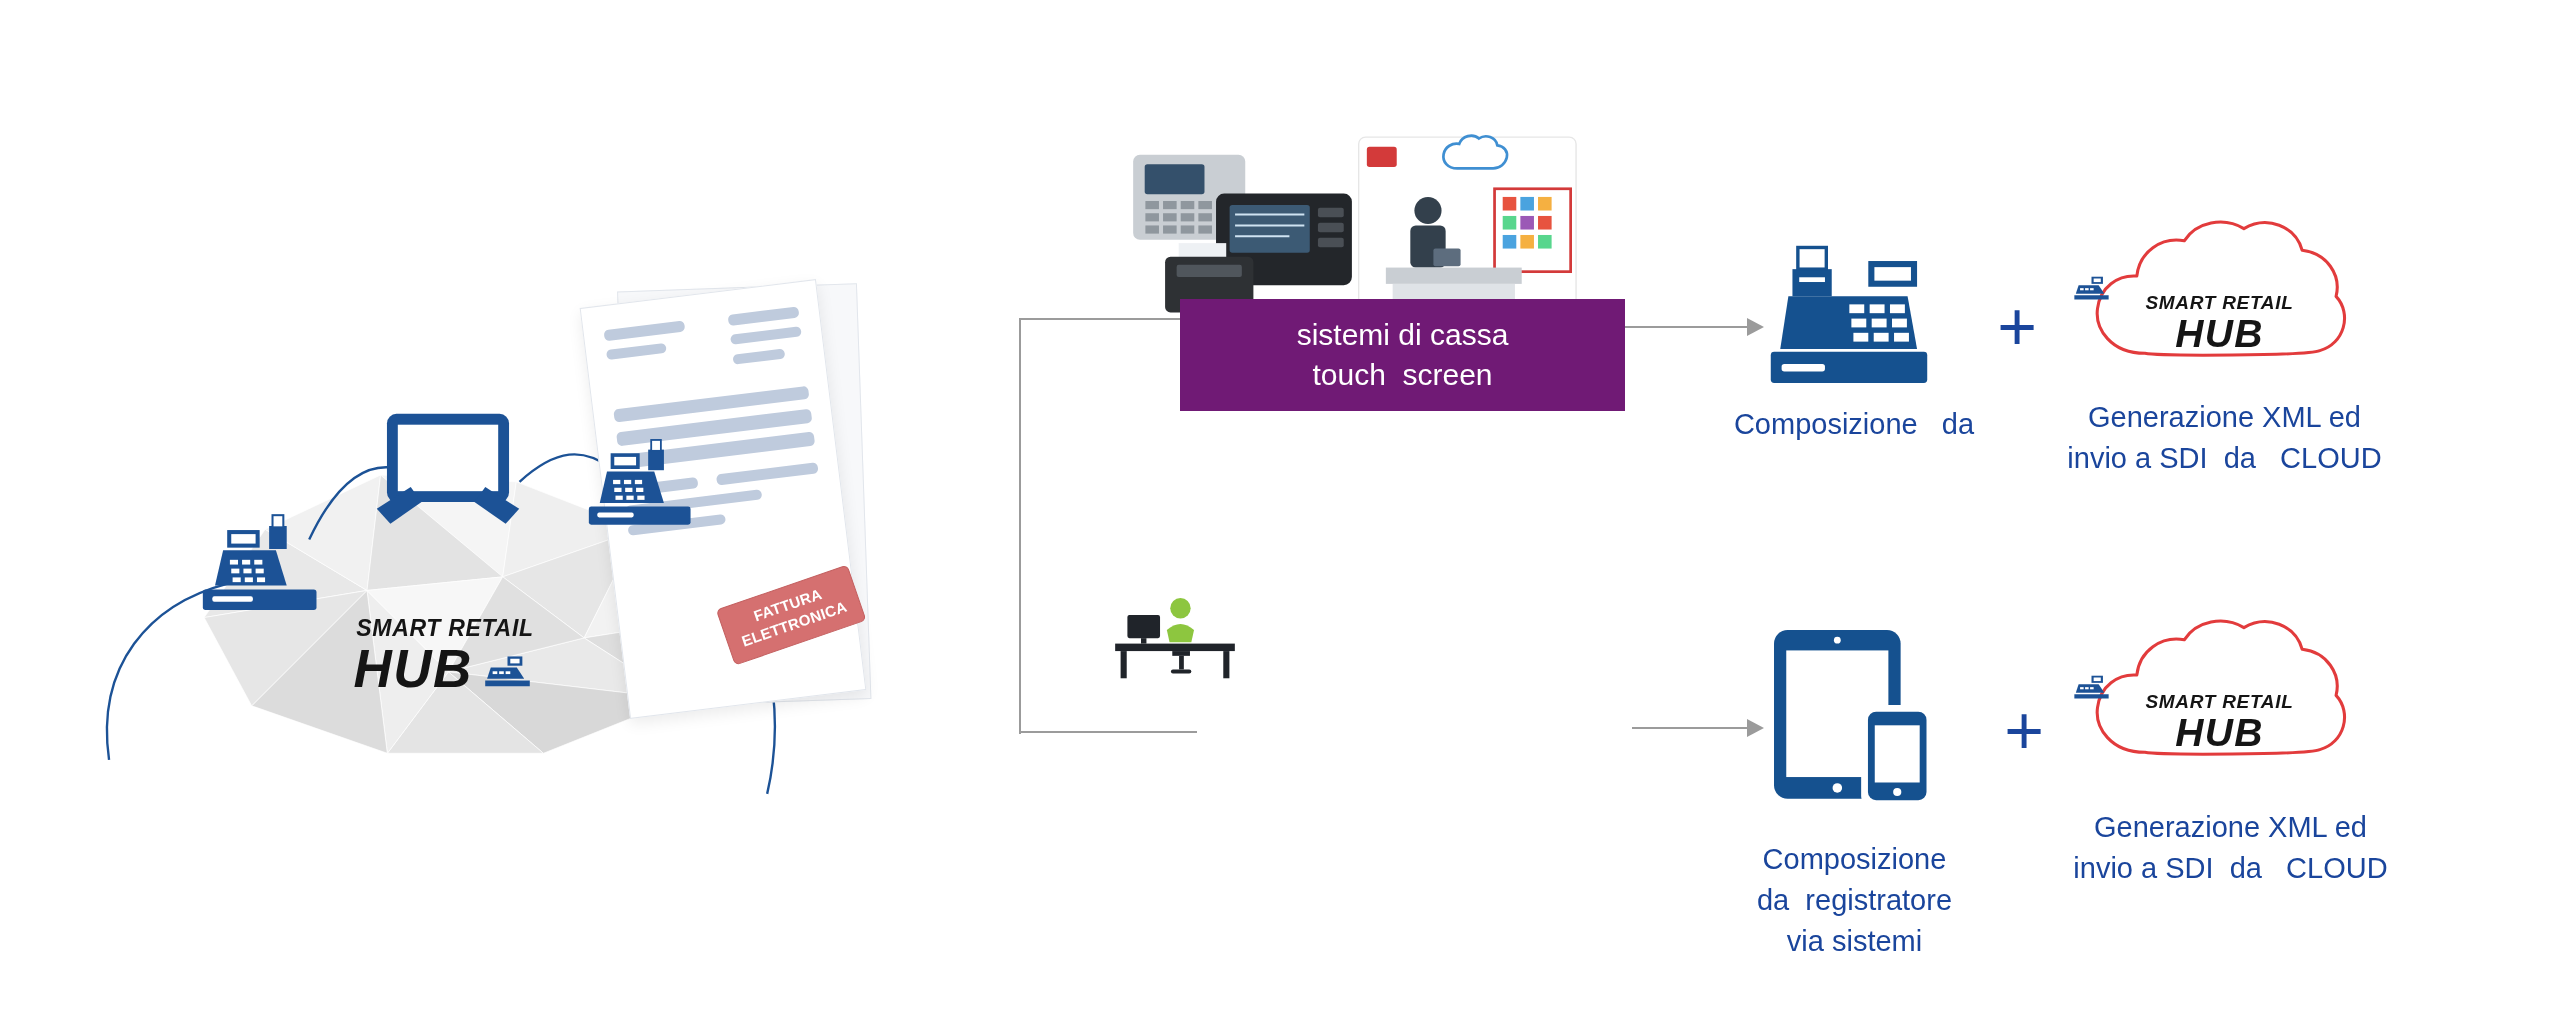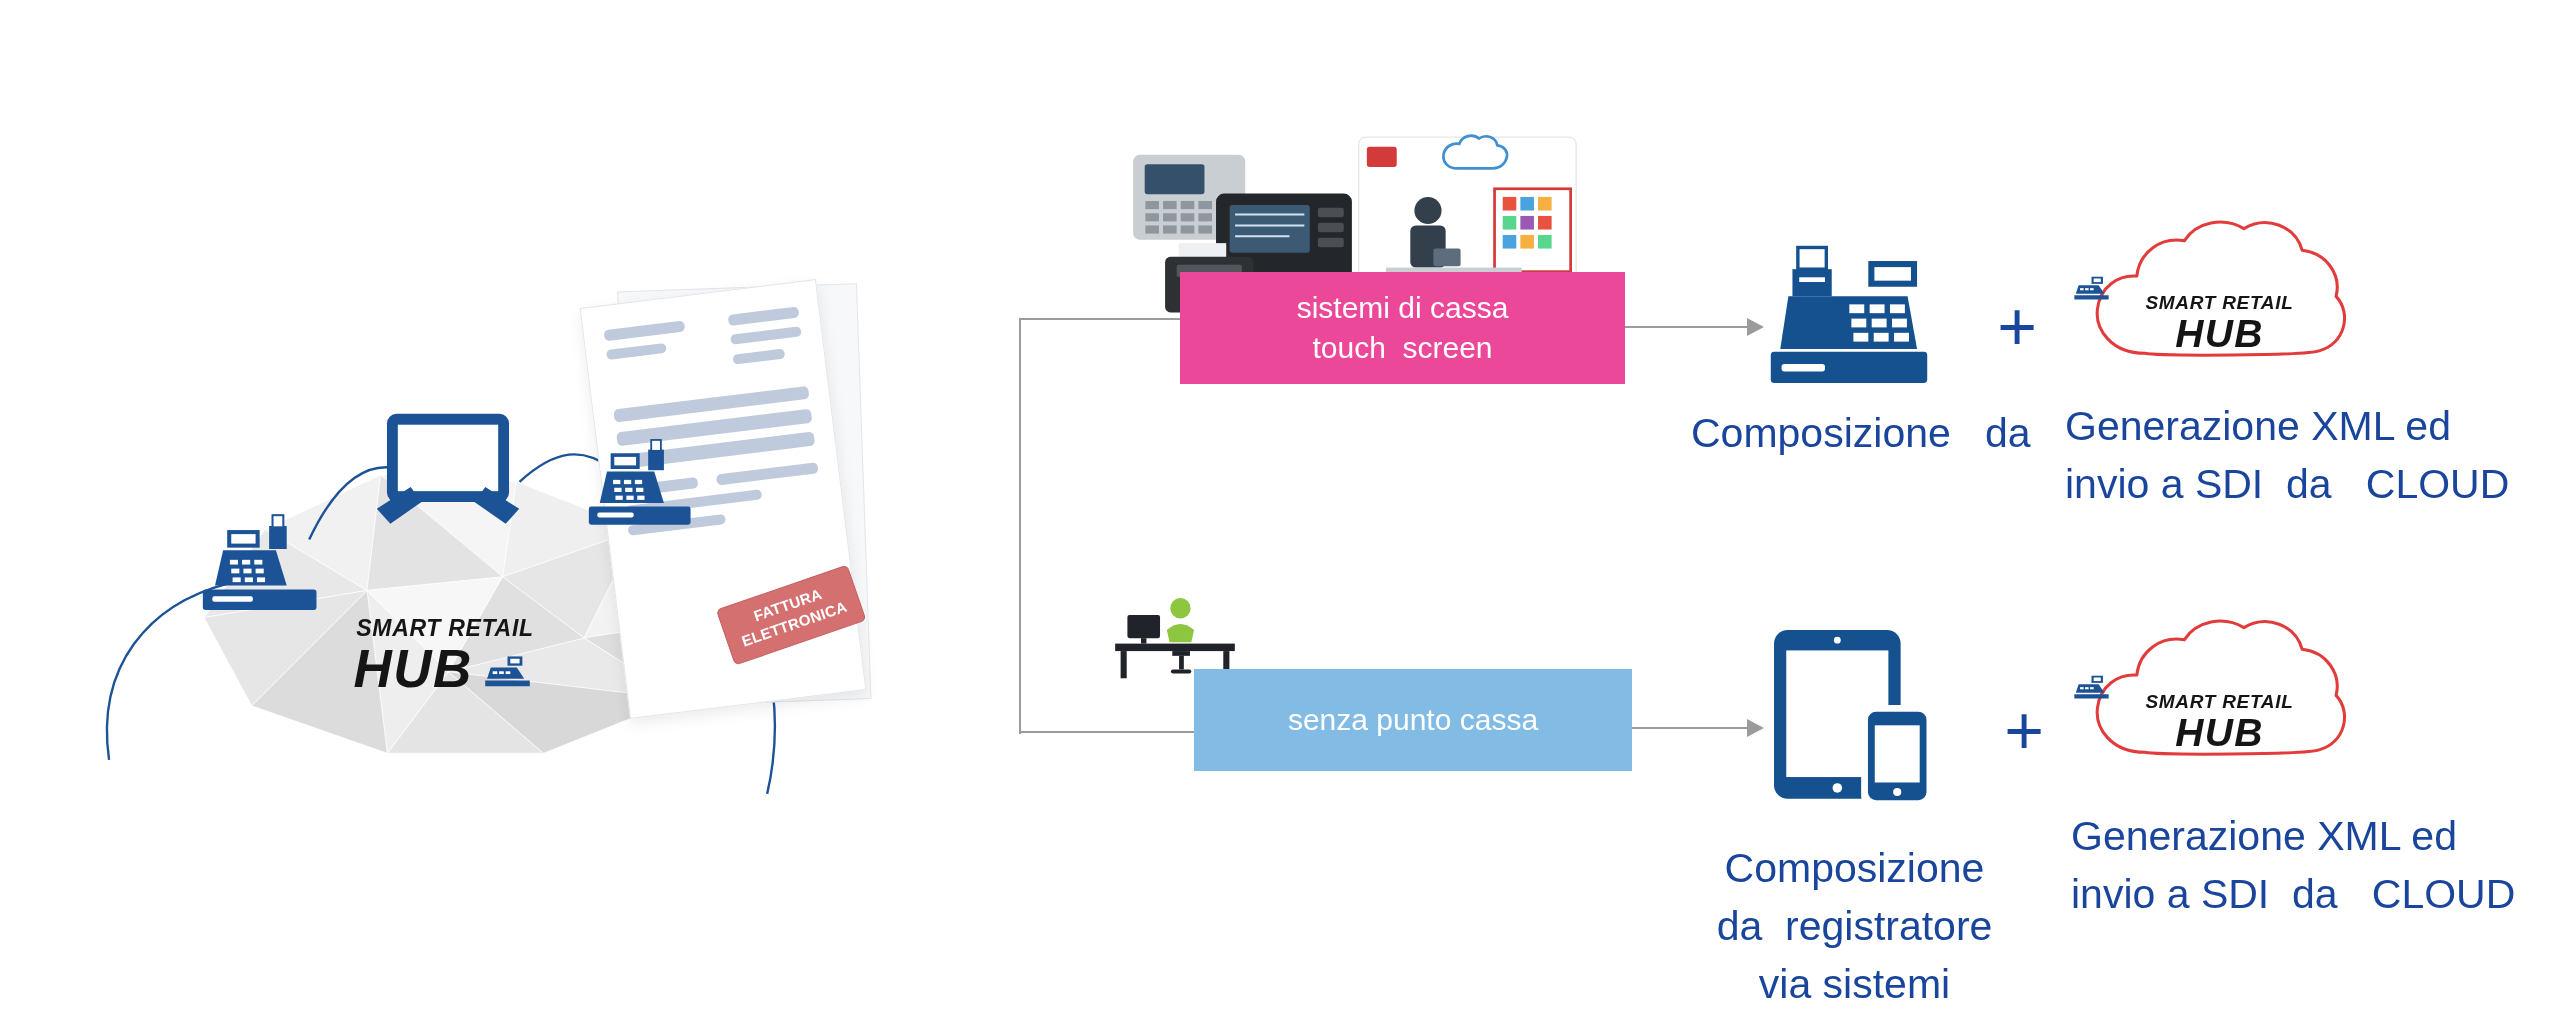--- a/index.html
+++ b/index.html
@@ -8,26 +8,26 @@
   .abs{position:absolute;}
 
   
   .hline{position:absolute;height:2px;background:#9b9b9b;}
   .vline{position:absolute;width:2px;background:#9b9b9b;}
   .arrow-head{position:absolute;width:0;height:0;border-top:9.5px solid transparent;
               border-bottom:9.5px solid transparent;border-left:17.7px solid #9b9b9b;}
 
   
   .pbox{position:absolute;display:flex;flex-direction:column;align-items:center;justify-content:center;}
-  .green-box{background:#ec4899;}
+  .green-box{background:#701a75;margin-top:27px;}
   .blue-box{background:#82bce4;}
   .pbox .bl{color:#ffffff;font-size:30px;line-height:1.32;white-space:pre;text-align:center;}
 
   
-  .caption{position:absolute;color:#1a459c;text-align:center;font-size:41px;line-height:1.42;}
+  .caption{position:absolute;color:#1a459c;text-align:center;font-size:29px;line-height:1.42;}
   .caption div{white-space:pre;}
   .plus{position:absolute;color:#1a459c;font-size:68px;font-weight:400;text-align:center;line-height:1;}
 
   
   .logo{display:flex;flex-direction:column;align-items:center;color:#151515;font-style:italic;}
   .logo .lt{font-weight:bold;letter-spacing:0.7px;white-space:pre;margin-top:21px;}
   .logo .lb{display:flex;align-items:center;gap:6.8px;}
   .logo .lb span{font-weight:bold;letter-spacing:1.4px;line-height:1;}
   .logo-hub .lt{font-size:23px;}
   .logo-hub .lb span{font-size:53px;}
@@ -331,23 +331,20 @@
       <rect x="50" y="62" width="8" height="8" fill="#20242a"></rect>
       <rect x="12" y="70" width="176" height="11" fill="#20242a"></rect>
       <rect x="20" y="81" width="9" height="40" fill="#20242a"></rect>
       <rect x="171" y="81" width="9" height="40" fill="#20242a"></rect>
       <rect x="96" y="81" width="26" height="7" fill="#20242a"></rect>
       <rect x="106" y="88" width="7" height="20" fill="#20242a"></rect>
       <rect x="94" y="108" width="30" height="6" rx="3" fill="#20242a"></rect>
     </g>
   </svg>
 
-  <div class="pbox blue-box" style="left:1194px;top:669px;width:438px;height:102px;">
-    <div class="bl">senza punto cassa</div>
-  </div>
 
   <div class="hline" style="left:1632px;top:727px;width:115px;"></div>
   <div class="arrow-head" style="left:1747px;top:719px;"></div>
 
   <svg class="abs" style="left:1774px;top:630px;" width="160" height="177" viewBox="0 0 235 260">
     <g>
       <rect x="0" y="0" width="186" height="248" rx="20" fill="#15518f"></rect>
       <rect x="18" y="30" width="150" height="186" fill="#ffffff"></rect>
       <circle cx="93" cy="15" r="5" fill="#ffffff"></circle>
       <circle cx="93" cy="232" r="7" fill="#ffffff"></circle>

